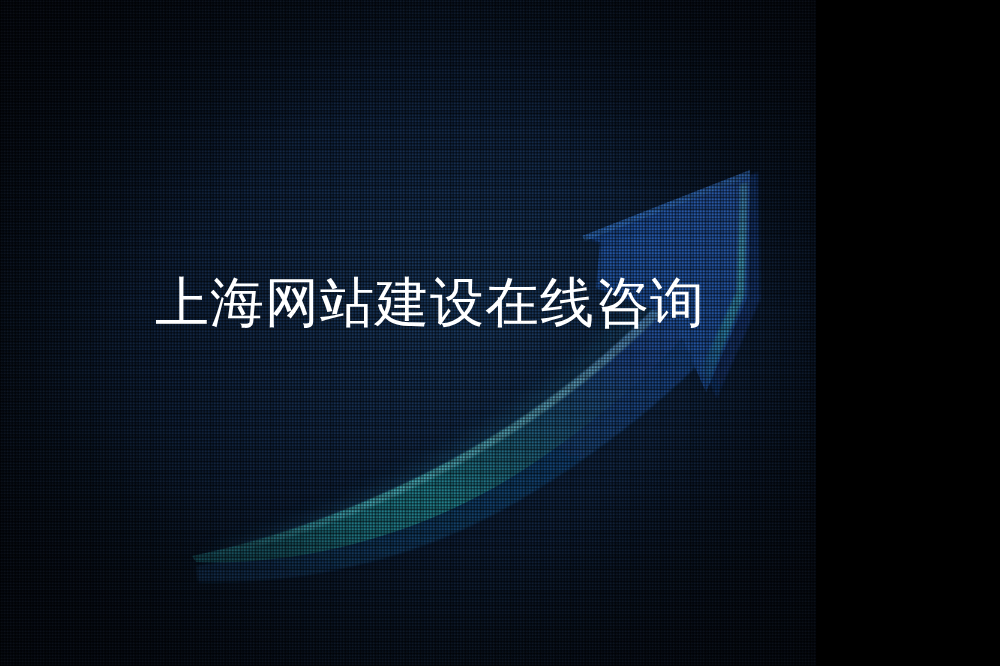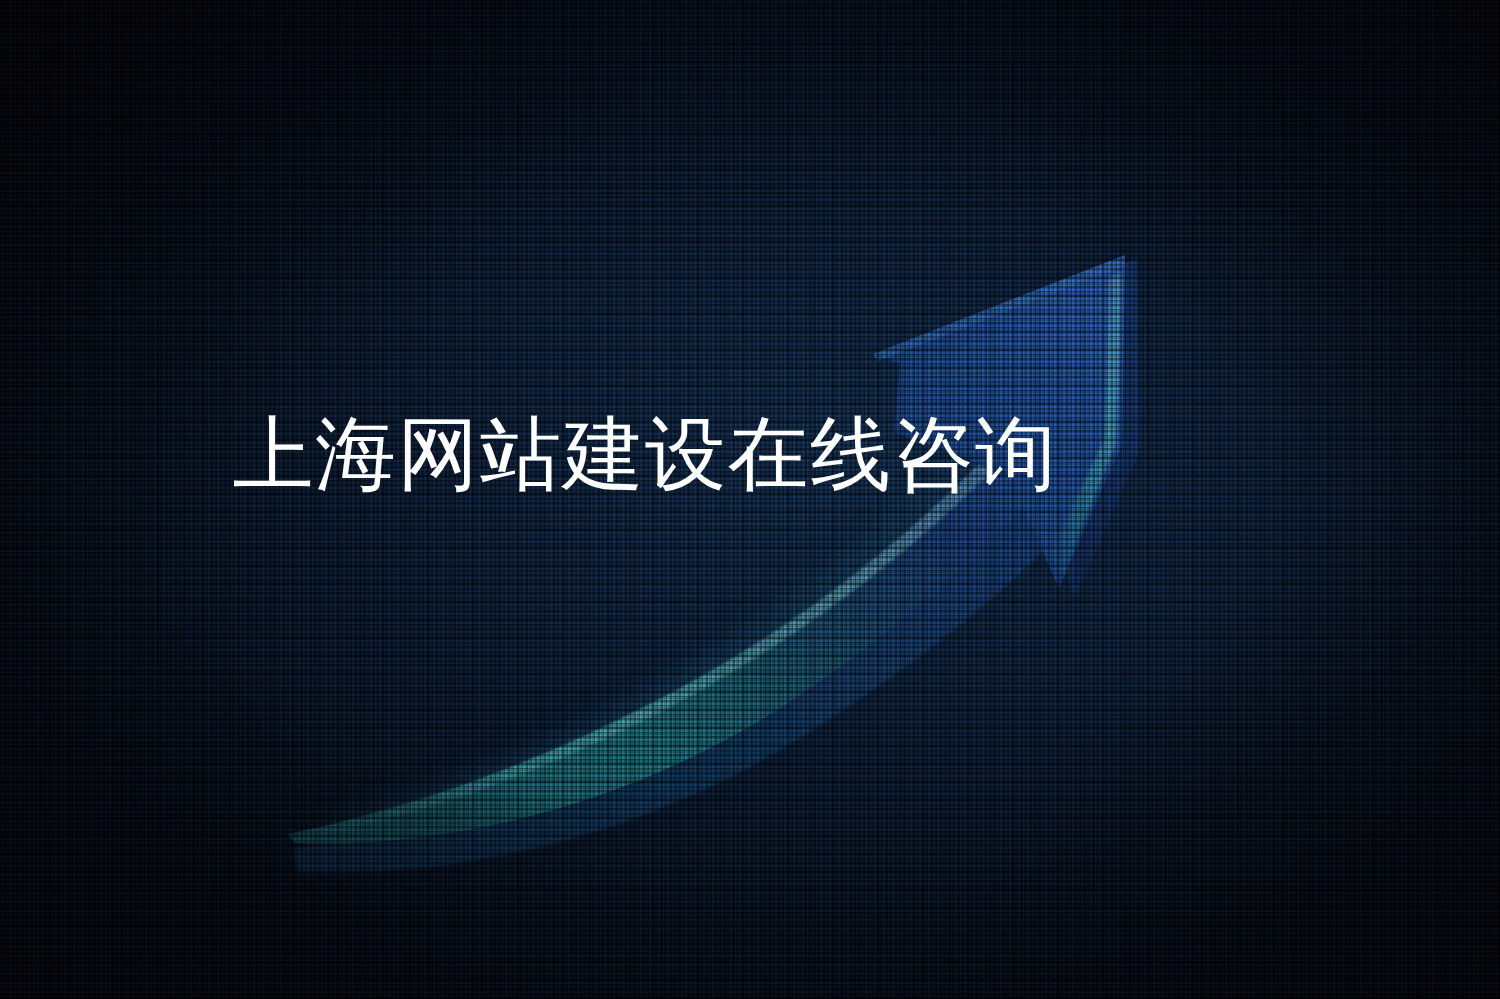--- a/index.html
+++ b/index.html
@@ -3,21 +3,21 @@
 <meta charset="utf-8">
 <style>
   html, body {
     margin: 0;
     padding: 0;
     background: #000;
   }
 
   #stage {
     position: relative;
-    width: 1000px;
+    width: 816px;
     height: 666px;
     overflow: hidden;
     font-family: "DejaVu Sans", "Liberation Sans", sans-serif;
     background: #ef4444;
   }
 
   
   .bg-base {
     position: absolute;
     inset: 0;

